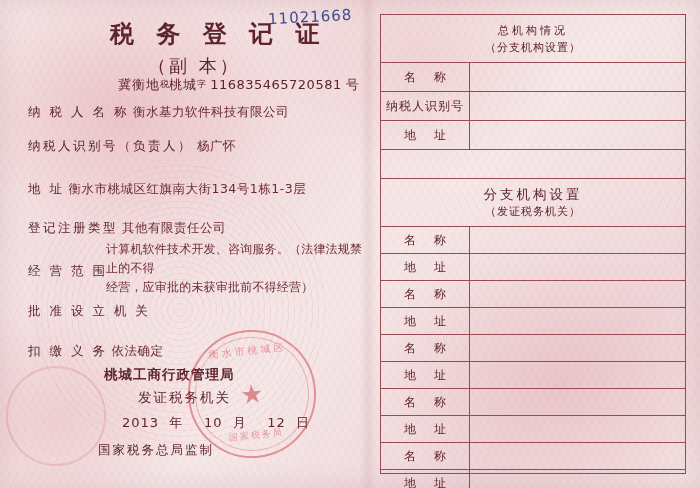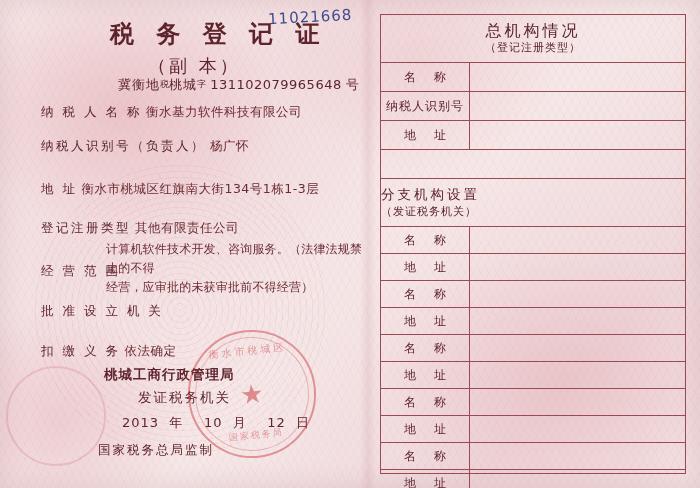--- a/index.html
+++ b/index.html
@@ -101,21 +101,21 @@
     vertical-align: 2px;
     letter-spacing: 0;
   }
   .numrow .digits {
     font-size: 13px;
     letter-spacing: 0.5px;
   }
 
   .row {
     position: absolute;
-    left: 41px;
+    left: 28px;
     font-size: 12.5px;
     white-space: nowrap;
     color: #5d242c;
   }
   .row .lbl { letter-spacing: 2.5px; }
   .row .val {
     color: #6b2a32;
     letter-spacing: 0.5px;
     font-size: 12.5px;
   }
@@ -238,21 +238,21 @@
   }
   .right .hdr {
     height: 47px;
     border-bottom: 1.1px solid #9a4a52;
     display: flex;
     flex-direction: column;
     align-items: center;
     justify-content: center;
     line-height: 17px;
   }
-  .right .hdr .l1 { font-size: 16px; letter-spacing: 3px; }
+  .right .hdr .l1 { font-size: 11px; letter-spacing: 3px; }
   .right .hdr .l2 { font-size: 11px; letter-spacing: 1px; }
 
   .trow {
     display: flex;
     border-bottom: 1.1px solid #9a4a52;
     height: 26px;
   }
   .trow:last-child { border-bottom: none; }
   .trow .k {
     width: 88px;
@@ -265,21 +265,21 @@
     font-size: 12px;
   }
   .trow .v { flex: 1; }
   .trow.tall { height: 28px; }
 
   .sechdr {
     height: 47px;
     border-bottom: 1.1px solid #9a4a52;
     display: flex;
     flex-direction: column;
-    align-items: flex-start;
+    align-items: center;
     justify-content: center;
     line-height: 17px;
   }
   .sechdr .l1 { font-size: 13.5px; letter-spacing: 3px; }
   .sechdr .l2 { font-size: 11px; letter-spacing: 1px; }
 
   .grp { border-bottom: 1.6px solid #9a4a52; }
   .grp:last-child { border-bottom: none; }
 
   
@@ -305,21 +305,21 @@
   <div class="spine"></div>
 
   <div class="left">
 
     <div class="title">税 务 登 记 证</div>
     <div class="subtitle">（副  本）</div>
 
     <div class="serial">11021668</div>
 
     <div class="numrow">
-      <span class="seg">冀衡地</span><span class="small">税</span><span class="seg">桃城</span><span class="small">字</span>&nbsp;<span class="digits">131102079965648</span>&nbsp;<span class="seg">号</span>
+      <span class="seg">冀衡地</span><span class="small">税</span><span class="seg">桃城</span><span class="small">字</span>&nbsp;<span class="digits">116835465720581</span>&nbsp;<span class="seg">号</span>
     </div>
 
     <div class="row r-taxpayer">
       <span class="lbl">纳 税 人 名 称</span>
       <span class="val">衡水基力软件科技有限公司</span>
     </div>
 
     <div class="row r-legal">
       <span class="lbl">纳税人识别号（负责人）</span>
       <span class="val">杨广怀</span>
@@ -374,21 +374,21 @@
       <div class="bottomtxt">国家税务局</div>
     </div>
 
     <div class="seal2"></div>
   </div>
 
   <div class="right">
 
     <div class="hdr">
       <div class="l1">总机构情况</div>
-      <div class="l2">（登记注册类型）</div>
+      <div class="l2">（分支机构设置）</div>
     </div>
 
     <div>
       <div class="trow tall">
         <div class="k">名    称</div>
         <div class="v"></div>
       </div>
       <div class="trow tall">
         <div class="k" style="letter-spacing:1px;text-indent:0">纳税人识别号</div>
         <div class="v"></div>

